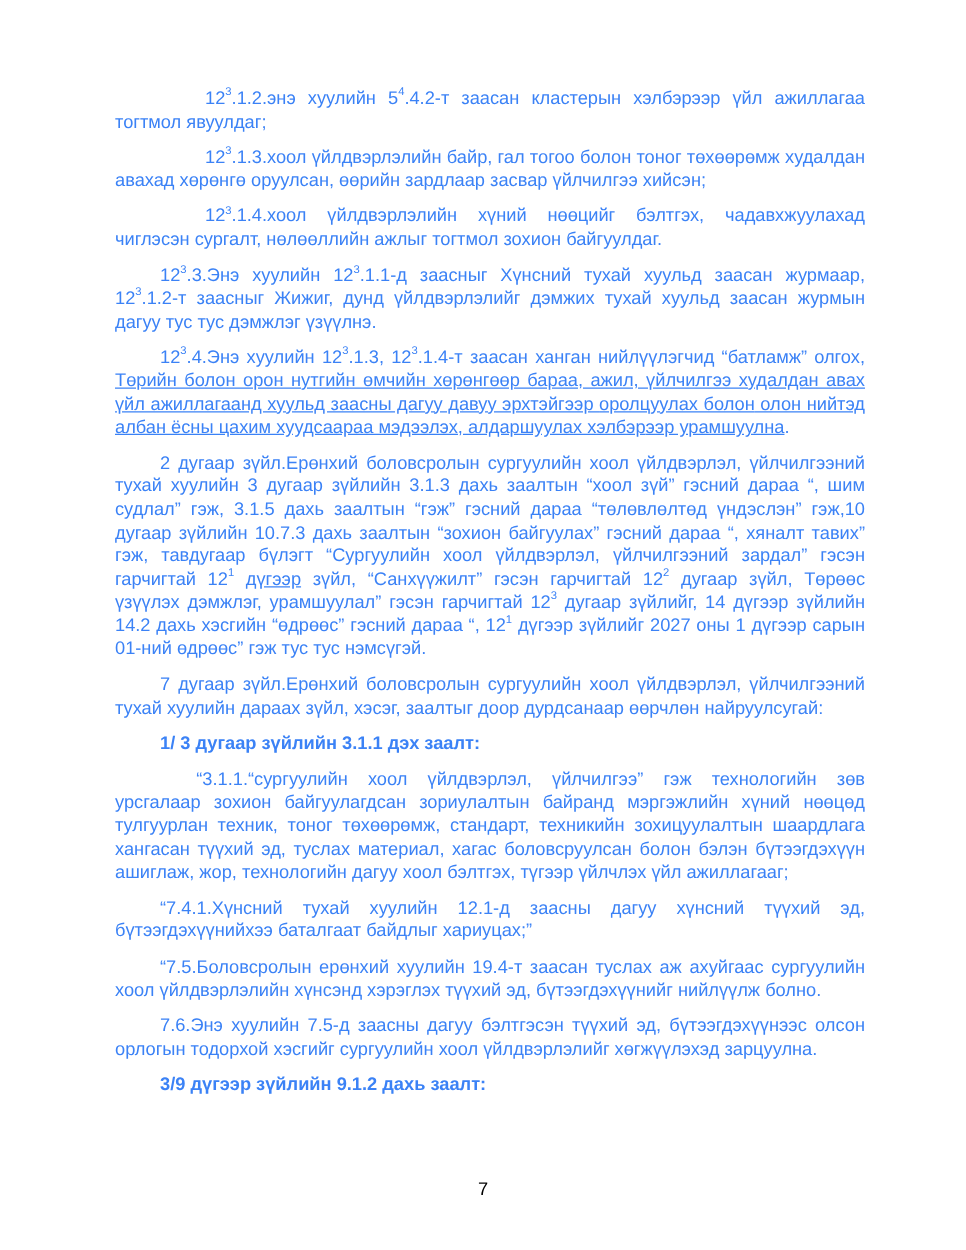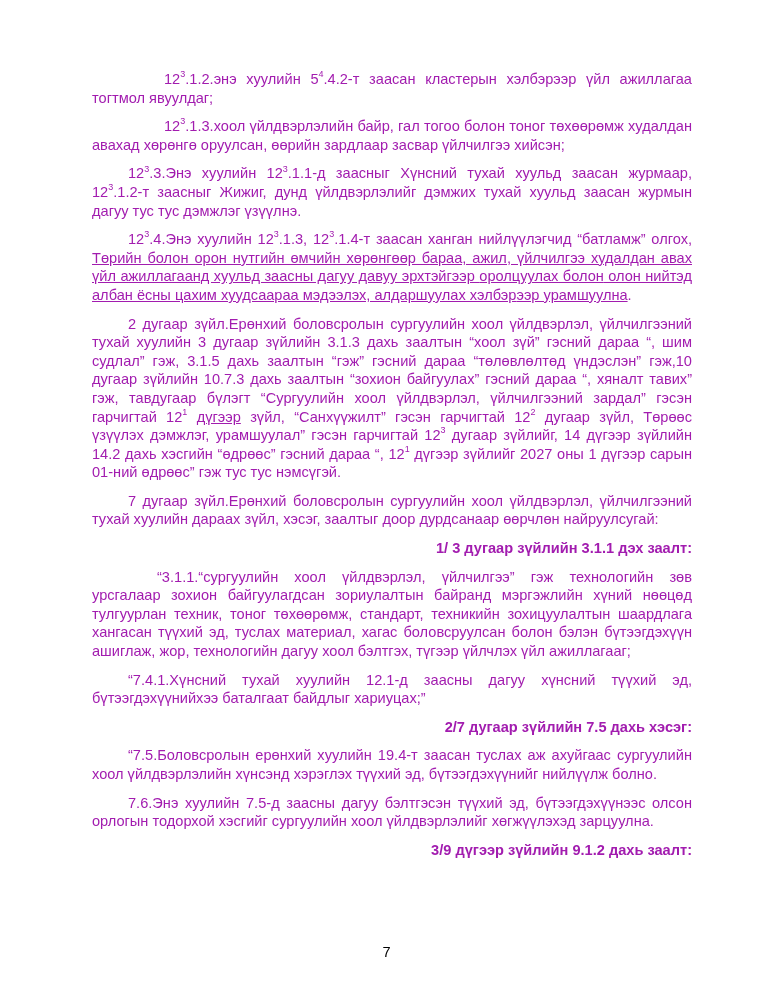--- a/index.html
+++ b/index.html
@@ -1,61 +1,61 @@
 <!DOCTYPE html>
 <html><head>
   <meta charset="utf-8">
   <style>
     html, body { margin: 0; padding: 0; background: #ffffff; }
     body { width: 773px; height: 1000px; position: relative; overflow: hidden; }
     .page {
       position: absolute; left: 92px; top: 70px; width: 600px;
       font-family: "Liberation Sans", sans-serif;
-      font-size: 14.6px; line-height: 18.6px; color: #a21caf;
+      font-size: 14.6px; line-height: 18.6px; color: #3b82f6;
     }
     p { margin: 0 0 10px 0; text-align: justify; }
     .ind1 { text-indent: 36px; }
     .ind2 { text-indent: 72px; }
     .ind3 { text-indent: 65px; }
     sup { font-size: 9px; line-height: 0; vertical-align: super; position: relative; top: -1px; }
     .u { text-decoration: underline; }
     b { font-weight: normal; }
-    .heading { font-weight: bold; text-indent: 36px; text-align: right; }
+    .heading { font-weight: bold; text-indent: 36px; text-align: left; }
     .page-number {
       position: absolute; left: 0; width: 773px; top: 944px; text-align: center;
       font-family: "Liberation Sans", sans-serif; font-size: 14.6px; color: #000;
     }
   </style>
 </head>
 <body>
 
 <div class="page">
 
   <p class="ind2"><span>12</span><sup>3</sup><span>.1.2.энэ хуулийн 5</span><sup>4</sup><span>.4.2-т заасан кластерын хэлбэрээр үйл ажиллагаа тогтмол явуулдаг;</span></p>
 
   <p class="ind2"><span>12</span><sup>3</sup><span>.1.3.хоол үйлдвэрлэлийн байр, гал тогоо болон тоног төхөөрөмж худалдан авахад хөрөнгө оруулсан, өөрийн зардлаар засвар үйлчилгээ хийсэн;</span></p>
 
+  <p class="ind2"><span>12</span><sup>3</sup><span>.1.4.хоол үйлдвэрлэлийн хүний нөөцийг бэлтгэх, чадавхжуулахад чиглэсэн сургалт, нөлөөллийн ажлыг тогтмол зохион байгуулдаг.</span></p>
 
   <p class="ind1"><span>12</span><sup>3</sup><span>.3.Энэ хуулийн 12</span><sup>3</sup><span>.1.1-д заасныг Хүнсний тухай хуульд заасан журмаар, 12</span><sup>3</sup><span>.1.2-т заасныг Жижиг, дунд үйлдвэрлэлийг дэмжих тухай хуульд заасан журмын дагуу тус тус дэмжлэг үзүүлнэ.</span></p>
 
   <p class="ind1"><span>12</span><sup>3</sup><span>.4.Энэ хуулийн 12</span><sup>3</sup><span>.1.3, 12</span><sup>3</sup><span>.1.4-т заасан ханган нийлүүлэгчид “батламж” олгох, </span><span class="u"><span>Төрийн болон орон нутгийн өмчийн хөрөнгөөр бараа, ажил, үйлчилгээ худалдан авах үйл ажиллагаанд хуульд заасны дагуу давуу эрхтэйгээр </span><b>оролцуулах болон</b><span> олон нийтэд албан ёсны цахим хуудсаараа мэдээлэх, алдаршуулах хэлбэр</span><b>ээр урамшуулна</b></span><span>.</span></p>
 
 
   <p class="ind1"><b>2 дугаар зүйл</b><span>.Ерөнхий боловсролын сургуулийн хоол үйлдвэрлэл, үйлчилгээний тухай хуулийн 3 дугаар зүйлийн 3.1.3 </span><b>дахь</b><span> заалтын “хоол зүй” гэсний дараа “, шим судлал” гэж, 3.1.5 дахь заалтын “гэж” гэсний дараа “төлөвлөлтөд үндэслэн” гэж,10 дугаар зүйлийн 10.7.3 дахь заалтын “зохион байгуулах” гэсний дараа “, хяналт тавих” гэж, тавдугаар бүлэгт “Сургуулийн хоол үйлдвэрлэл, үйлчилгээний зардал” гэсэн гарчигтай 12</span><sup>1</sup> <span class="u">дүгээр</span><span> зүйл, “Санхүүжилт” гэсэн гарчигтай 12</span><sup>2</sup><span> дугаар зүйл, Төрөөс үзүүлэх дэмжлэг, урамшуулал” гэсэн гарчигтай 12</span><sup>3</sup><span>  дугаар зүйлийг, 14 дүгээр зүйлийн 14.2 дахь хэсгийн “өдрөөс” гэсний дараа “, 12</span><sup>1</sup><span> дүгээр зүйлийг 2027 оны  1 дүгээр сарын 01-ний өдрөөс” гэж тус тус нэмсүгэй.</span></p>
 
   <p class="ind1"><b>7 дугаар зүйл.</b><span>Ерөнхий боловсролын сургуулийн хоол үйлдвэрлэл, үйлчилгээний тухай хуулийн дараах зүйл, хэсэг, заалтыг доор дурдсанаар өөрчлөн найруулсугай:</span></p>
 
   <p class="heading">1/ 3 дугаар зүйлийн  3.1.1 дэх заалт:</p>
 
   <p class="ind3">“3.1.1.“сургуулийн хоол үйлдвэрлэл, үйлчилгээ” гэж технологийн зөв урсгалаар зохион байгуулагдсан зориулалтын байранд мэргэжлийн хүний нөөцөд тулгуурлан техник, тоног төхөөрөмж, стандарт, техникийн зохицуулалтын шаардлага хангасан түүхий эд, туслах материал, хагас боловсруулсан болон бэлэн бүтээгдэхүүн ашиглаж, жор,  технологийн дагуу хоол бэлтгэх, түгээр үйлчлэх үйл ажиллагааг;</p>
 
 
   <p class="ind1">“7.4.1.Хүнсний тухай хуулийн 12.1-д заасны дагуу хүнсний түүхий эд, бүтээгдэхүүнийхээ баталгаат байдлыг хариуцах;”</p>
 
-  <p class="heading">2/7 дугаар зүйлийн 7.5 дахь хэсэг:</p>
 
   <p class="ind1">“7.5.Боловсролын ерөнхий хуулийн 19.4-т заасан туслах аж ахуйгаас сургуулийн хоол үйлдвэрлэлийн хүнсэнд хэрэглэх түүхий эд, бүтээгдэхүүнийг нийлүүлж болно.</p>
 
   <p class="ind1">7.6.Энэ хуулийн 7.5-д заасны дагуу бэлтгэсэн түүхий эд, бүтээгдэхүүнээс олсон орлогын тодорхой хэсгийг сургуулийн хоол үйлдвэрлэлийг хөгжүүлэхэд зарцуулна.</p>
 
   <p class="heading">3/9 дүгээр зүйлийн 9.1.2 дахь заалт:</p>
 </div>
 
 <div class="page-number">7</div>
 

